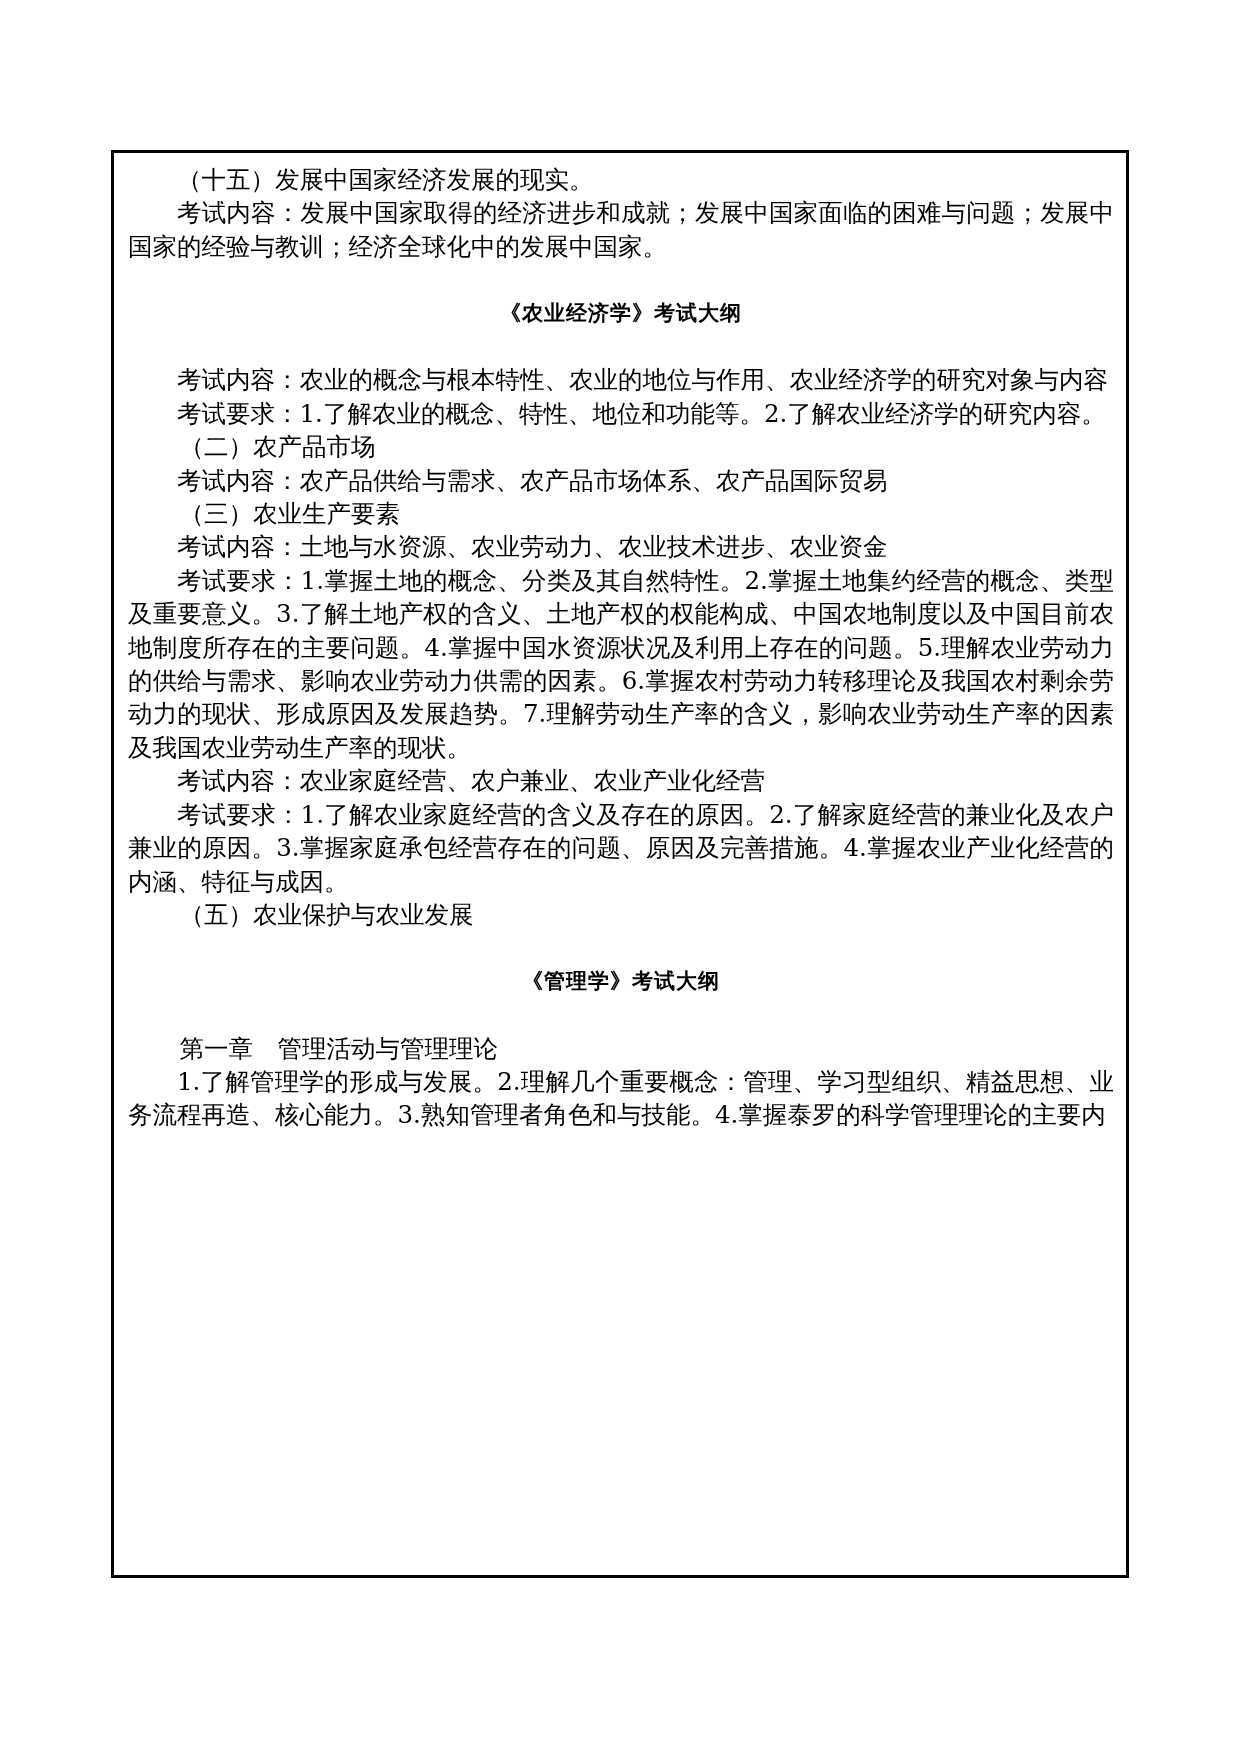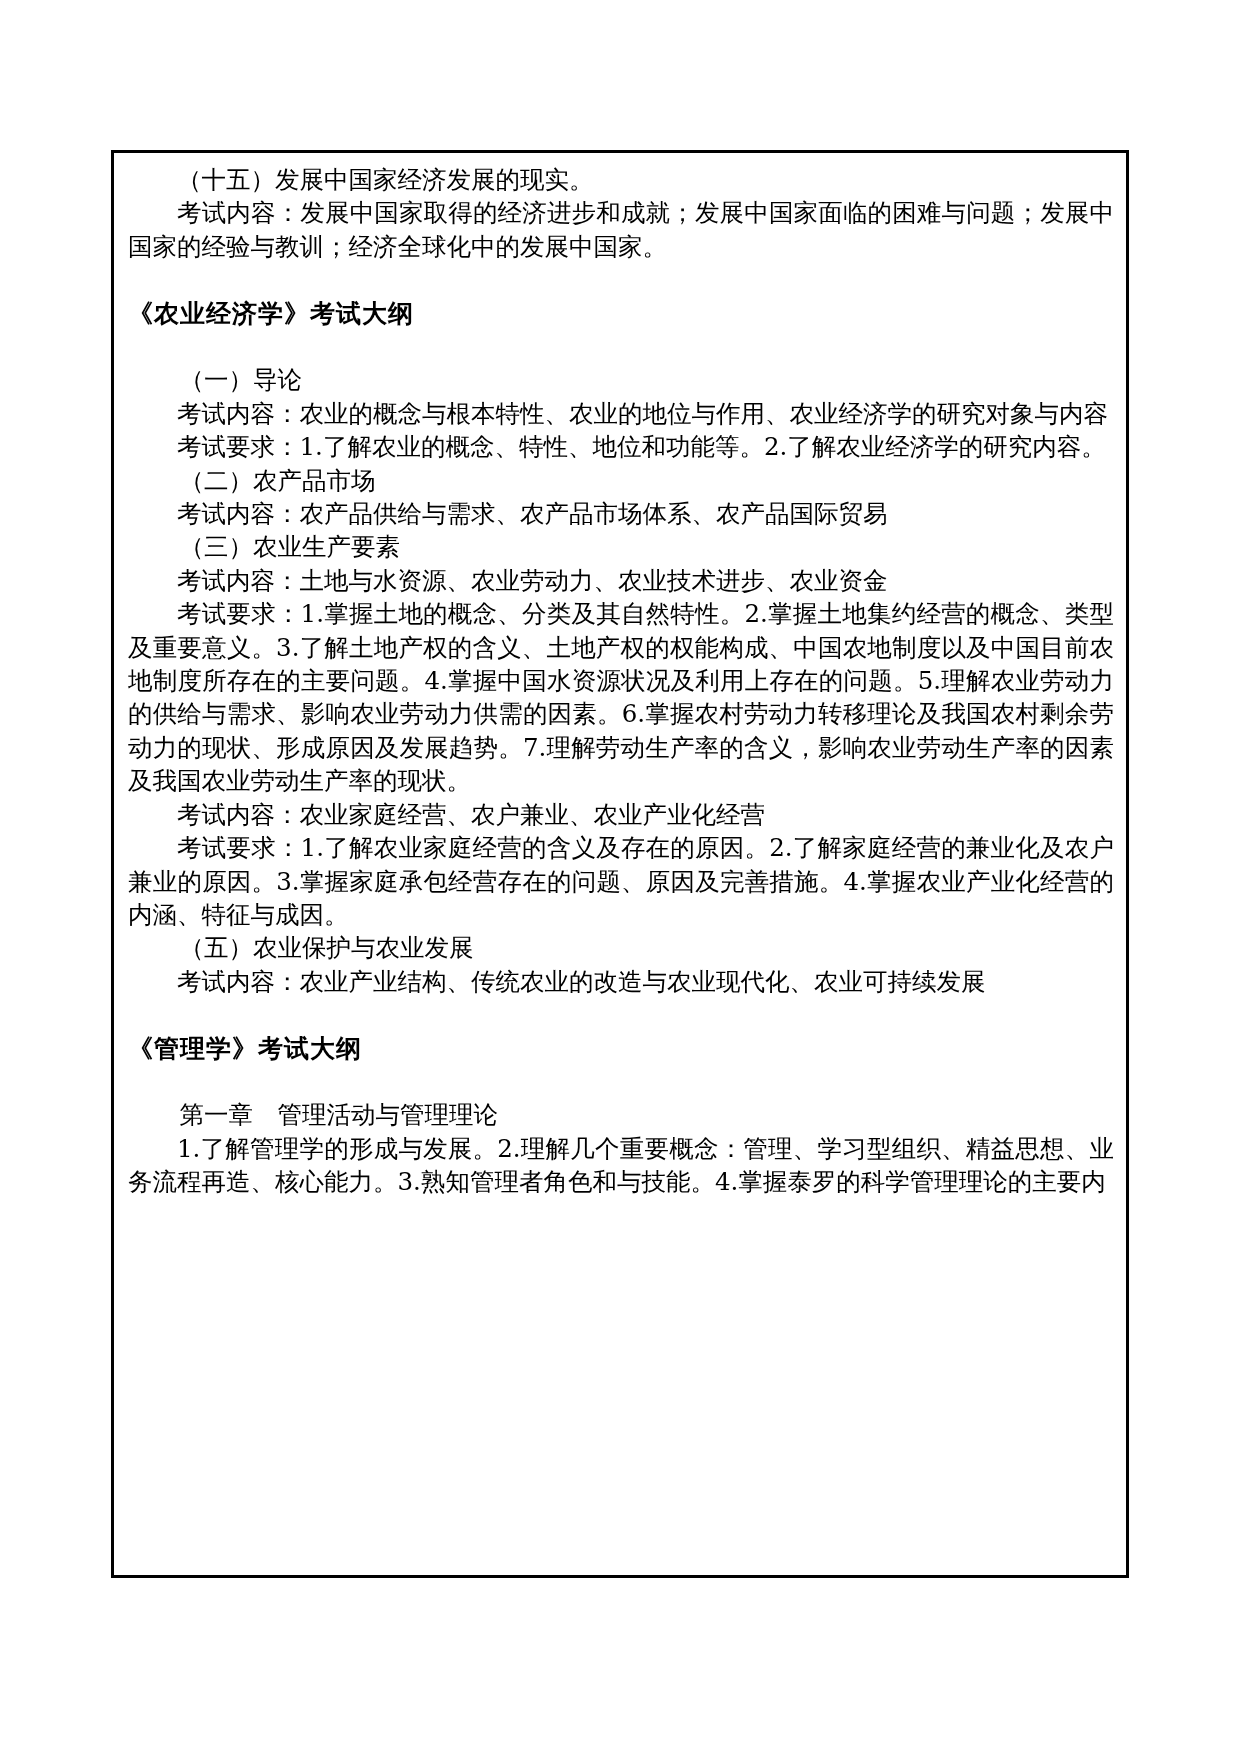--- a/index.html
+++ b/index.html
@@ -52,23 +52,24 @@
   }
 
   
   p.subhead {
     margin: 0;
     text-indent: 2.1em;
   }
 
   h2.doc-title {
     margin: 0;
-    font-size: 25px;
+    font-size: 21px;
     line-height: 33.4px;
     font-weight: bold;
+    text-align: center;
     font-family: "DejaVu Sans", "Liberation Sans", sans-serif;
     letter-spacing: 1px;
   }
 
   .blank {
     height: 33.4px;
   }
 </style>
 </head>
 <body>
@@ -79,36 +80,34 @@
 
       <p class="para">（十五）发展中国家经济发展的现实。</p>
       <p class="para">考试内容：发展中国家取得的经济进步和成就；发展中国家面临的困难与问题；发展中国家的经验与教训；经济全球化中的发展中国家。</p>
 
       <div class="blank"></div>
 
       <h2 class="doc-title">《农业经济学》考试大纲</h2>
 
       <div class="blank"></div>
 
-      <p class="subhead">（一）导论</p>
       <p class="para">考试内容：农业的概念与根本特性、农业的地位与作用、农业经济学的研究对象与内容</p>
       <p class="para">考试要求：1.了解农业的概念、特性、地位和功能等。2.了解农业经济学的研究内容。</p>
 
       <p class="subhead">（二）农产品市场</p>
       <p class="para">考试内容：农产品供给与需求、农产品市场体系、农产品国际贸易</p>
 
       <p class="subhead">（三）农业生产要素</p>
       <p class="para">考试内容：土地与水资源、农业劳动力、农业技术进步、农业资金</p>
       <p class="para">考试要求：1.掌握土地的概念、分类及其自然特性。2.掌握土地集约经营的概念、类型及重要意义。3.了解土地产权的含义、土地产权的权能构成、中国农地制度以及中国目前农地制度所存在的主要问题。4.掌握中国水资源状况及利用上存在的问题。5.理解农业劳动力的供给与需求、影响农业劳动力供需的因素。6.掌握农村劳动力转移理论及我国农村剩余劳动力的现状、形成原因及发展趋势。7.理解劳动生产率的含义，影响农业劳动生产率的因素及我国农业劳动生产率的现状。</p>
 
       <p class="para">考试内容：农业家庭经营、农户兼业、农业产业化经营</p>
       <p class="para">考试要求：1.了解农业家庭经营的含义及存在的原因。2.了解家庭经营的兼业化及农户兼业的原因。3.掌握家庭承包经营存在的问题、原因及完善措施。4.掌握农业产业化经营的内涵、特征与成因。</p>
 
       <p class="subhead">（五）农业保护与农业发展</p>
-      <p class="para">考试内容：农业产业结构、传统农业的改造与农业现代化、农业可持续发展</p>
 
       <div class="blank"></div>
 
       <h2 class="doc-title">《管理学》考试大纲</h2>
 
       <div class="blank"></div>
 
       <p class="subhead">第一章　管理活动与管理理论</p>
       <p class="para">1.了解管理学的形成与发展。2.理解几个重要概念：管理、学习型组织、精益思想、业务流程再造、核心能力。3.熟知管理者角色和与技能。4.掌握泰罗的科学管理理论的主要内</p>
 

